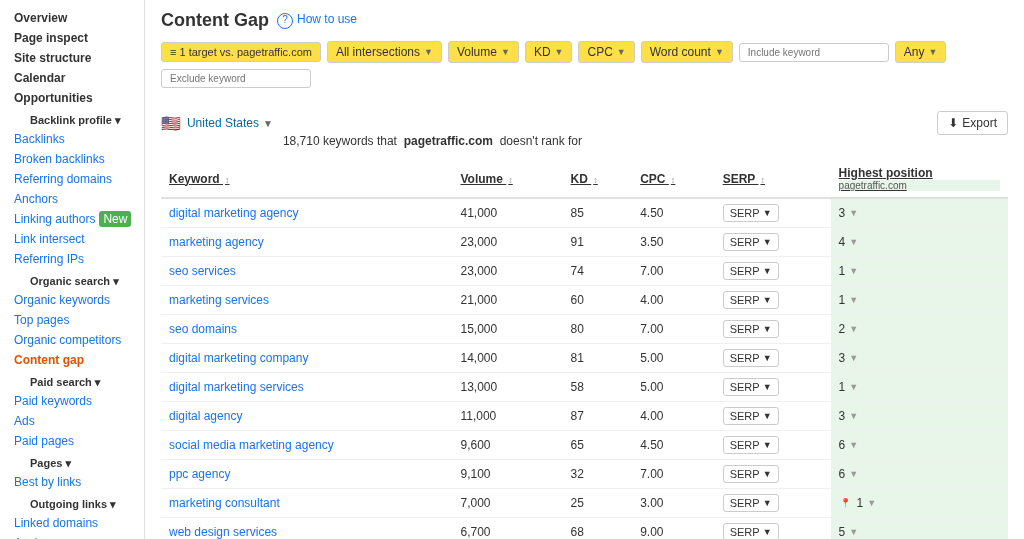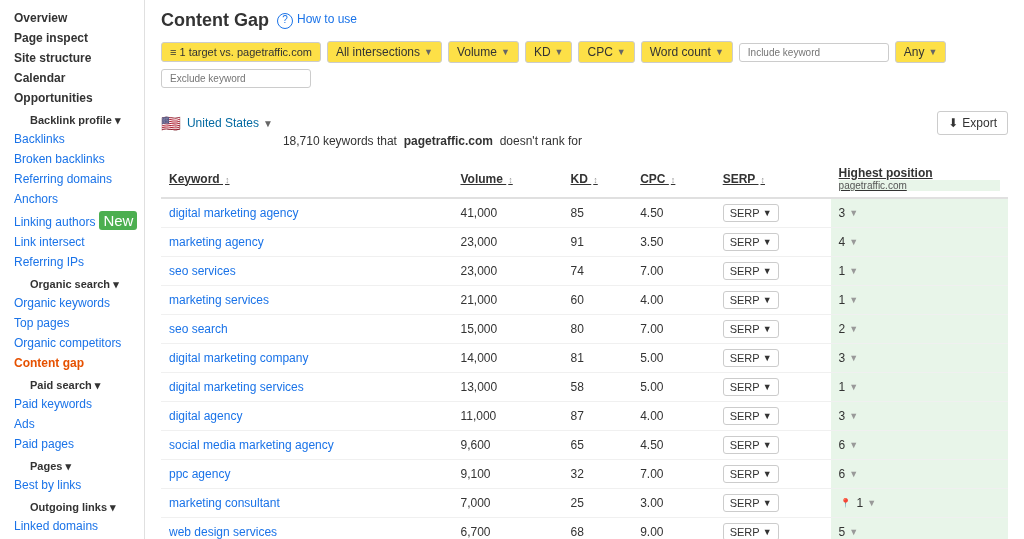--- a/index.html
+++ b/index.html
@@ -27,21 +27,21 @@
       color: #1a73e8;
       cursor: pointer;
       font-size: 12px;
       white-space: nowrap;
     }
     .sidebar-item.active { color: #e65100; font-weight: bold; }
     .sidebar-item.plain { color: #333; font-weight: bold; }
     .new-badge {
       background: #4caf50;
       color: #fff;
-      font-size: 15px;
+      font-size: 12px;
       padding: 1px 4px;
       border-radius: 3px;
       margin-left: 4px;
     }
 
     
     .main {
       flex: 1;
       overflow-y: auto;
       padding: 10px 16px;
@@ -350,21 +350,21 @@
           <td>4.00</td>
           <td><button class="serp-btn">SERP <span style="font-size:9px;">▼</span></button></td>
           <td class="highest-pos-col">
             <div class="pos-cell">
               <span>1</span>
               <span class="pos-chevron">▼</span>
             </div>
           </td>
         </tr>
         <tr>
-          <td class="keyword-cell">seo search</td>
+          <td class="keyword-cell">seo domains</td>
           <td>15,000</td>
           <td>80</td>
           <td>7.00</td>
           <td><button class="serp-btn">SERP <span style="font-size:9px;">▼</span></button></td>
           <td class="highest-pos-col">
             <div class="pos-cell">
               <span>2</span>
               <span class="pos-chevron">▼</span>
             </div>
           </td>

